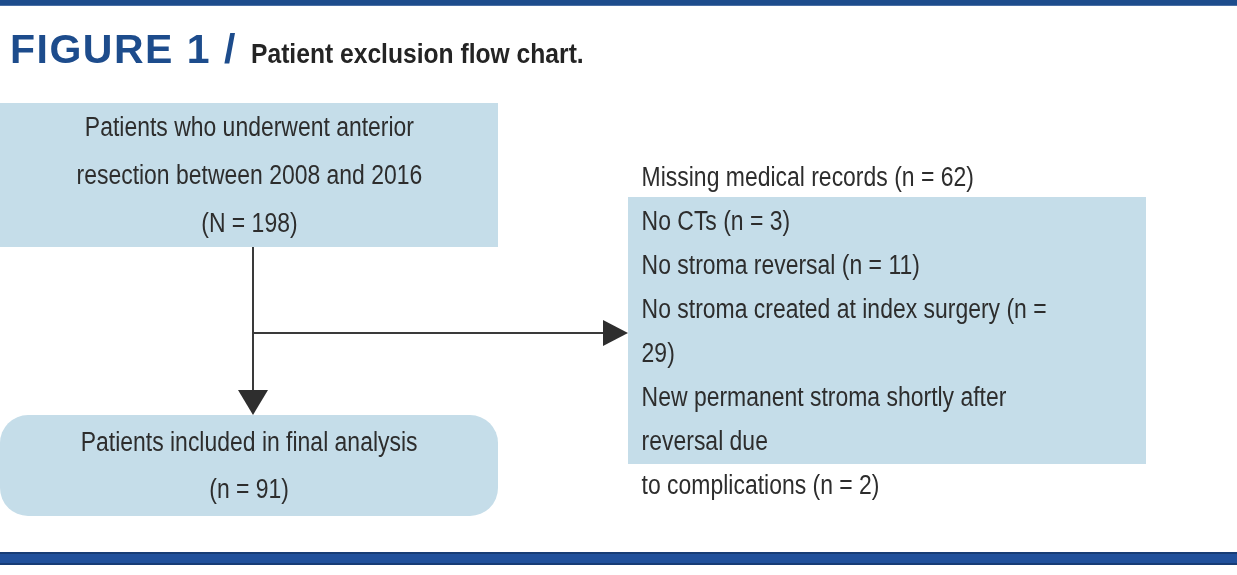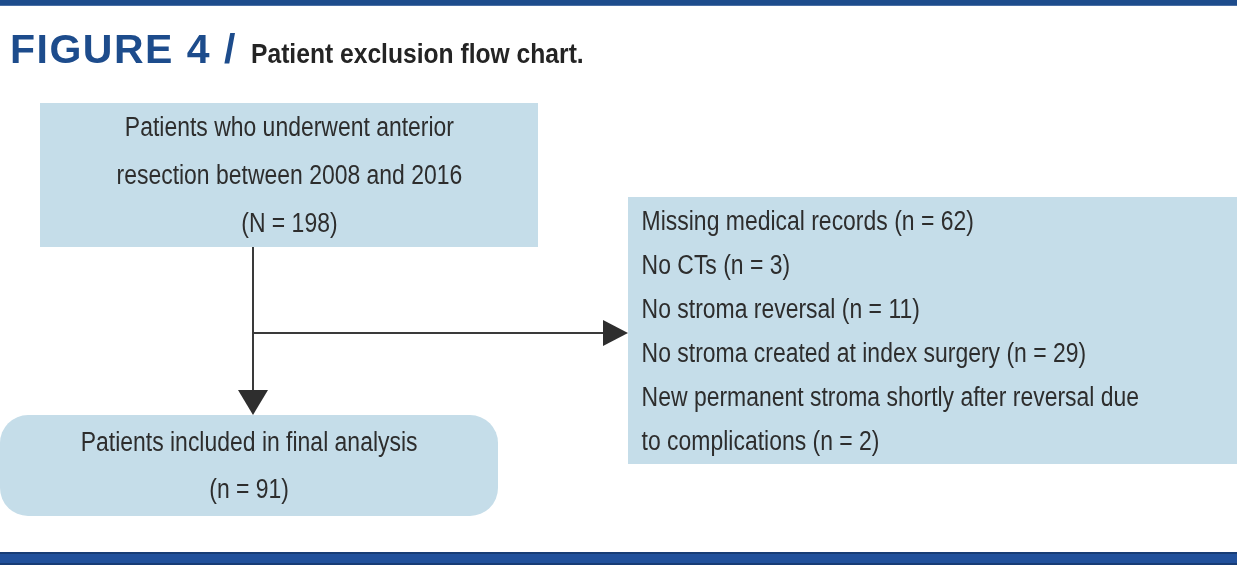--- a/index.html
+++ b/index.html
@@ -45,25 +45,25 @@
   }
   .box-center {
     display: flex; align-items: center; justify-content: center;
     text-align: center;
   }
   .box-text {
     white-space: pre-line;
     font-size: 27px; line-height: 48px;
     transform: scaleX(0.85); transform-origin: center center;
   }
-  .box-source { left: 0; top: 103px; width: 498px; height: 144px; margin-left: 40px; }
+  .box-source { left: 0; top: 103px; width: 498px; height: 144px; }
   .box-final  { left: 0; top: 415px; width: 498px; height: 101px; border-radius: 28px; }
   .box-final .box-text { line-height: 47px; }
   .box-excl {
-    left: 628px; top: 197px; width: 609px; height: 267px;
+    left: 628px; top: 197px; width: 518px; height: 267px;
     display: flex; align-items: center;
   }
   .excl-text {
     font-size: 27px; line-height: 44px;
     padding-left: 16px;
     width: 700px;
     transform: scaleX(0.85); transform-origin: left center;
   }
   .excl-item { white-space: pre-line; }
   .vline {
@@ -90,21 +90,21 @@
   }
 </style>
 </head>
 <body>
 
 <div class="canvas">
 
   <div class="rule-top"></div>
 
   <div class="header">
-    <span class="fig-label">FIGURE 4 /</span>
+    <span class="fig-label">FIGURE 1 /</span>
     <span class="fig-title">Patient exclusion flow chart.</span>
   </div>
 
   <div class="box box-center box-source">
     <div class="box-text">Patients who underwent anterior
 resection between 2008 and 2016
 (N = 198)</div>
   </div>
 
   <div class="vline"></div>

